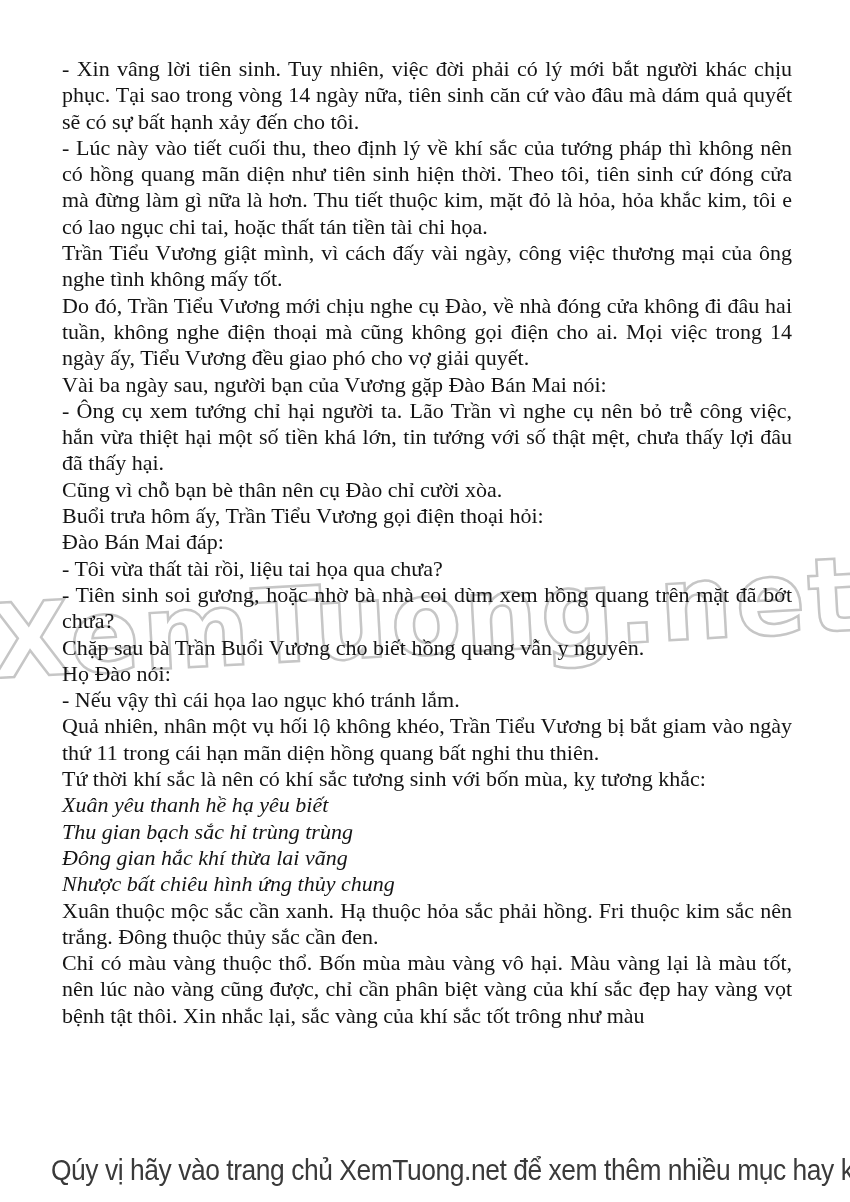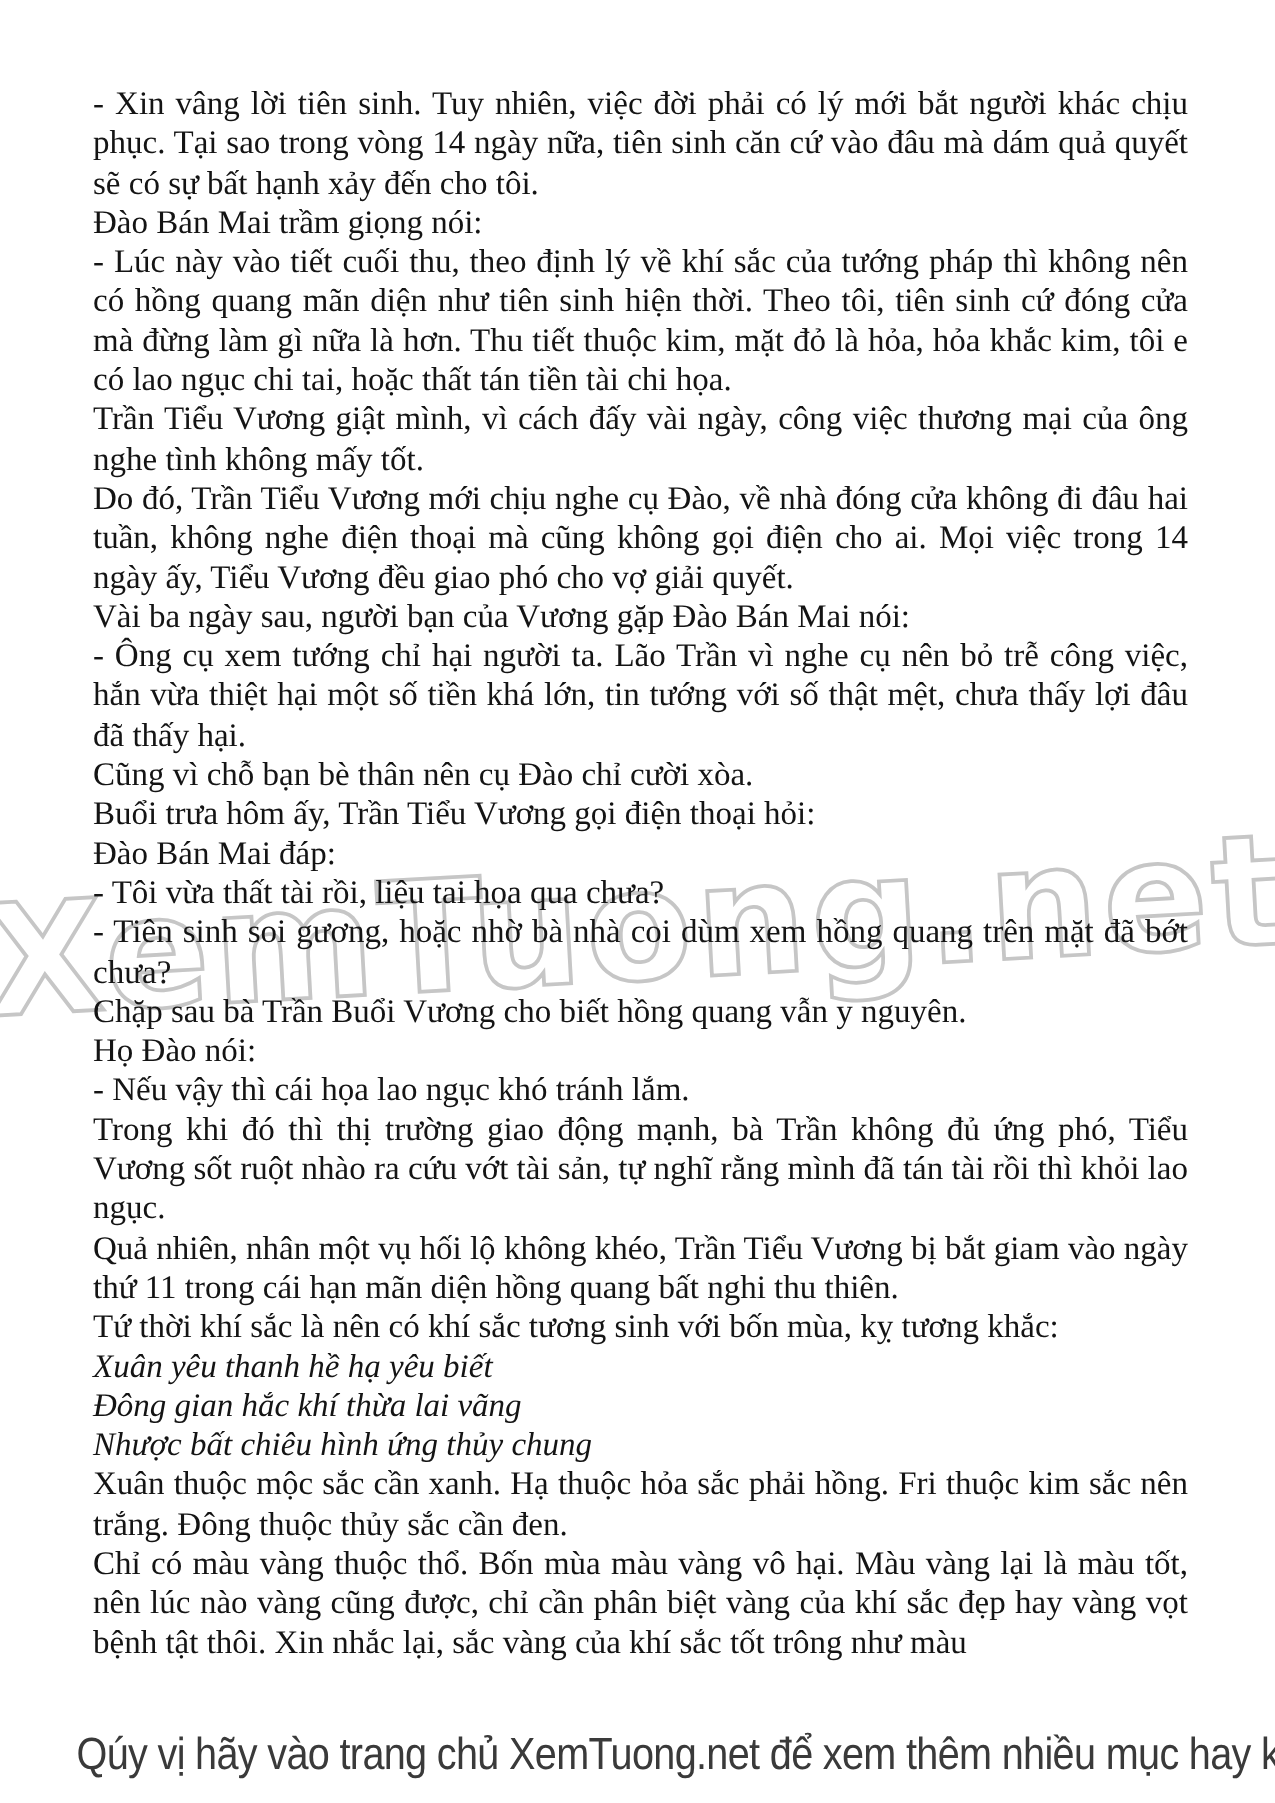--- a/index.html
+++ b/index.html
@@ -69,38 +69,37 @@
 </style>
 </head>
 <body>
 
 <div class="page">
 
   <div class="watermark">XemTuong.net</div>
 
   <div class="content">
       <p class="normal">- Xin vâng lời tiên sinh. Tuy nhiên, việc đời phải có lý mới bắt người khác chịu phục. Tại sao trong vòng 14 ngày nữa, tiên sinh căn cứ vào đâu mà dám quả quyết sẽ có sự bất hạnh xảy đến cho tôi.</p>
-      <p class="normal">Đào Bán Mai trầm giọng nói:</p>
       <p class="normal">- Lúc này vào tiết cuối thu, theo định lý về khí sắc của tướng pháp thì không nên có hồng quang mãn diện như tiên sinh hiện thời. Theo tôi, tiên sinh cứ đóng cửa mà đừng làm gì nữa là hơn. Thu tiết thuộc kim, mặt đỏ là hỏa, hỏa khắc kim, tôi e có lao ngục chi tai, hoặc thất tán tiền tài chi họa.</p>
       <p class="normal">Trần Tiểu Vương giật mình, vì cách đấy vài ngày, công việc thương mại của ông nghe tình không mấy tốt.</p>
       <p class="normal">Do đó, Trần Tiểu Vương mới chịu nghe cụ Đào, về nhà đóng cửa không đi đâu hai tuần, không nghe điện thoại mà cũng không gọi điện cho ai. Mọi việc trong 14 ngày ấy, Tiểu Vương đều giao phó cho vợ giải quyết.</p>
       <p class="normal">Vài ba ngày sau, người bạn của Vương gặp Đào Bán Mai nói:</p>
       <p class="normal">- Ông cụ xem tướng chỉ hại người ta. Lão Trần vì nghe cụ nên bỏ trễ công việc, hắn vừa thiệt hại một số tiền khá lớn, tin tướng với số thật mệt, chưa thấy lợi đâu đã thấy hại.</p>
       <p class="normal">Cũng vì chỗ bạn bè thân nên cụ Đào chỉ cười xòa.</p>
       <p class="normal">Buổi trưa hôm ấy, Trần Tiểu Vương gọi điện thoại hỏi:</p>
       <p class="normal">Đào Bán Mai đáp:</p>
       <p class="normal">- Tôi vừa thất tài rồi, liệu tai họa qua chưa?</p>
       <p class="normal">- Tiên sinh soi gương, hoặc nhờ bà nhà coi dùm xem hồng quang trên mặt đã bớt chưa?</p>
       <p class="normal">Chặp sau bà Trần Buổi Vương cho biết hồng quang vẫn y nguyên.</p>
       <p class="normal">Họ Đào nói:</p>
       <p class="normal">- Nếu vậy thì cái họa lao ngục khó tránh lắm.</p>
-      <p class="normal">Trong khi đó thì thị trường giao động mạnh, bà Trần không đủ ứng phó, Tiểu Vương sốt ruột nhào ra cứu vớt tài sản, tự nghĩ rằng mình đã tán tài rồi thì khỏi lao ngục.</p>
       <p class="normal">Quả nhiên, nhân một vụ hối lộ không khéo, Trần Tiểu Vương bị bắt giam vào ngày thứ 11 trong cái hạn mãn diện hồng quang bất nghi thu thiên.</p>
       <p class="normal">Tứ thời khí sắc là nên có khí sắc tương sinh với bốn mùa, kỵ tương khắc:</p>
       <p class="italic">Xuân yêu thanh hề hạ yêu biết</p>
+      <p class="italic">Thu gian bạch sắc hỉ trùng trùng</p>
       <p class="italic">Đông gian hắc khí thừa lai vãng</p>
       <p class="italic">Nhược bất chiêu hình ứng thủy chung</p>
       <p class="normal">Xuân thuộc mộc sắc cần xanh. Hạ thuộc hỏa sắc phải hồng. Fri thuộc kim sắc nên trắng. Đông thuộc thủy sắc cần đen.</p>
       <p class="normal">Chỉ có màu vàng thuộc thổ. Bốn mùa màu vàng vô hại. Màu vàng lại là màu tốt, nên lúc nào vàng cũng được, chỉ cần phân biệt vàng của khí sắc đẹp hay vàng vọt bệnh tật thôi. Xin nhắc lại, sắc vàng của khí sắc tốt trông như màu</p>
     </div>
 
   <div class="footer">
     <span class="footer-inner"><span>Qúy vị hãy vào trang chủ </span><span>XemTuong.net</span><span> để xem thêm nhiều mục hay khác</span></span>
   </div>
 

